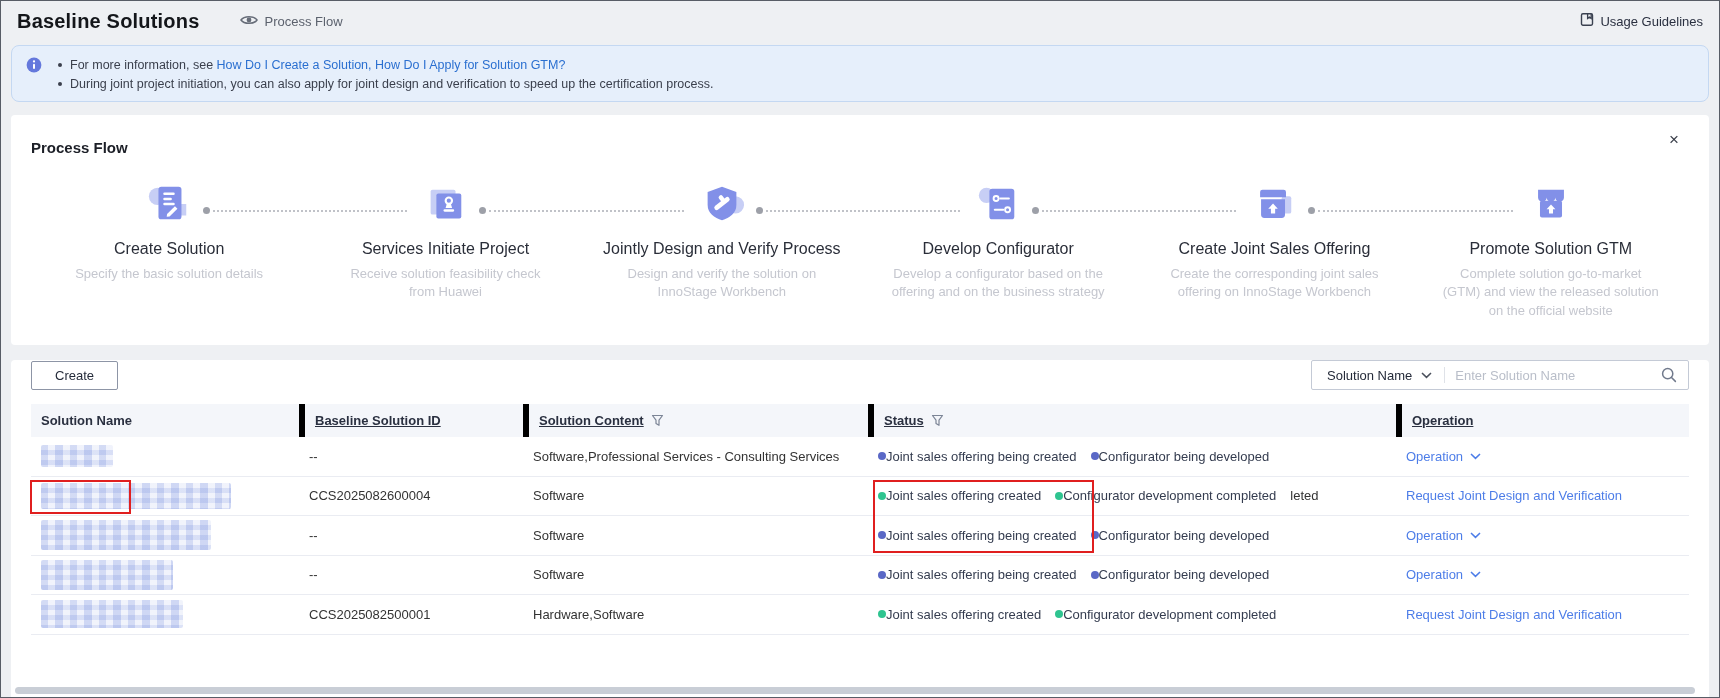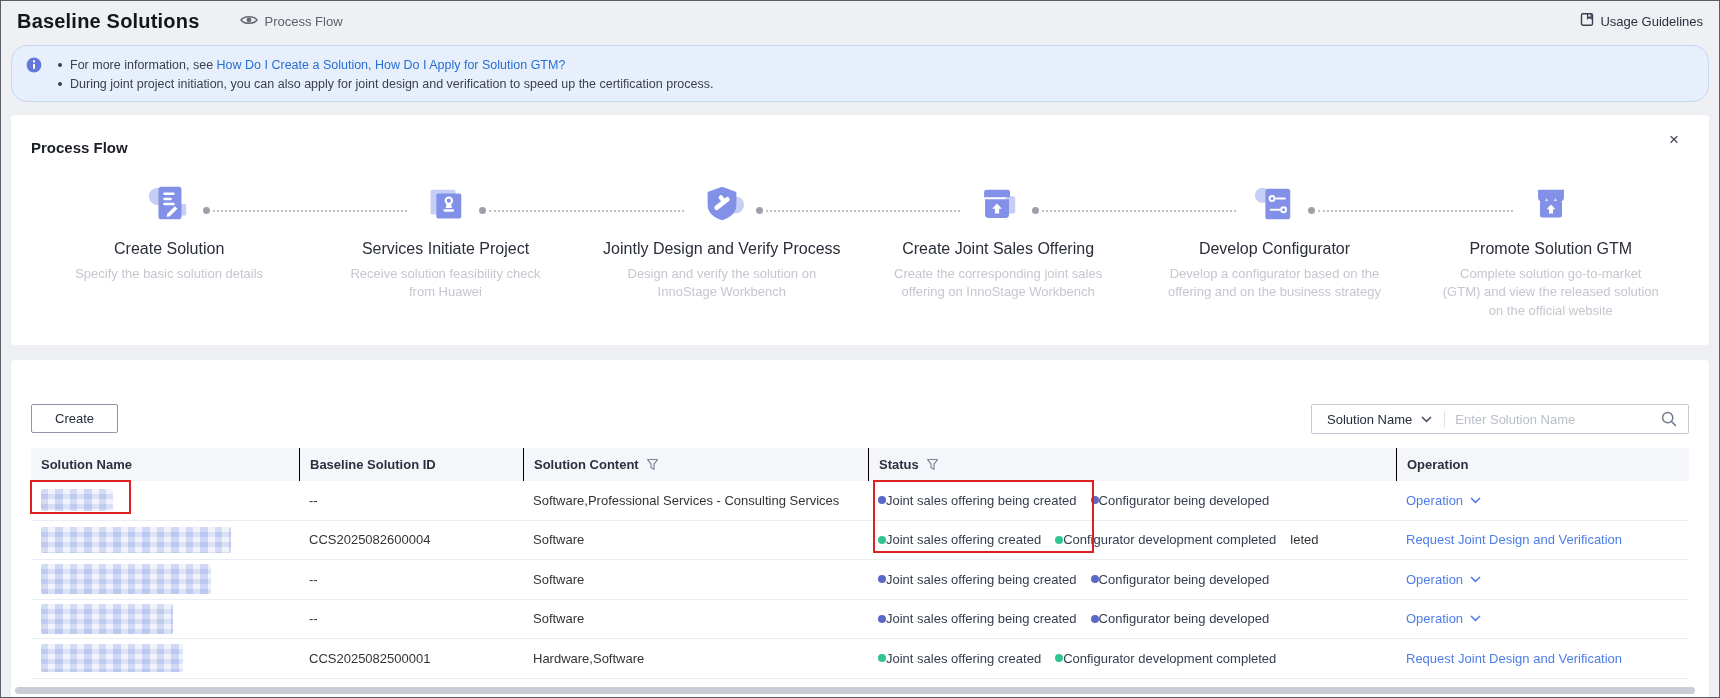--- a/index.html
+++ b/index.html
@@ -7,55 +7,55 @@
   .screen { width:1720px; height:698px; border:1px solid #585d66; background:#eef0f3; display:flex; flex-direction:column; overflow:hidden; }
 
   
   .topbar { height:40px; flex:none; display:flex; align-items:center; padding:0 16px; }
   .page-title { font-size:20px; font-weight:bold; color:#14161a; margin-right:40px; letter-spacing:.2px; }
   .pf-toggle { display:flex; align-items:center; gap:7px; color:#5c626e; font-size:13px; cursor:pointer; }
   .topbar-spacer { flex:1; }
   .usage { display:flex; align-items:center; gap:6px; font-size:13px; color:#2a3040; cursor:pointer; }
 
   
-  .banner { margin:4px 10px 0; height:57px; background:#e6effb; border:1px solid #c4d8f2; border-radius:16px; padding:9px 14px; display:flex; gap:10px; }
+  .banner { margin:4px 10px 0; height:57px; background:#e6effb; border:1px solid #c4d8f2; border-radius:8px; padding:9px 14px; display:flex; gap:10px; }
   .info-icon { flex:none; margin-top:2px; }
   .banner-lines { display:flex; flex-direction:column; justify-content:space-between; padding:1px 0; }
   .banner-line { font-size:12.5px; color:#3a3f4c; line-height:19px; display:flex; align-items:baseline; }
   .banner-line .bullet { width:4px; height:4px; border-radius:50%; background:#3a3f4c; display:inline-block; margin:0 8px 2px 6px; flex:none; align-self:center;}
   .banner-link { color:#2a6fd0; cursor:pointer; text-decoration:none; }
 
   
   .process-panel { margin:13px 10px 0; height:230px; background:#fff; border-radius:4px; padding:24px 20px 0; position:relative; }
   .panel-title { font-size:15px; font-weight:bold; color:#1c1f27; }
   .close-btn { position:absolute; top:16px; right:30px; font-size:17px; color:#3a3f4a; cursor:pointer; line-height:1; }
   .steps { display:flex; margin-top:25px; }
   .step { flex:1; text-align:center; position:relative; }
   .step:not(:last-child)::before { content:""; position:absolute; top:26px; left:calc(50% + 34px); width:7px; height:7px; border-radius:50%; background:#9da0a8; }
   .step:not(:last-child)::after { content:""; position:absolute; top:29px; left:calc(50% + 44px); right:calc(-50% + 38px); border-top:2px dotted #c0c2c8; }
   .step-icon { width:46px; height:46px; margin:0 auto; }
   .step-title { margin-top:13px; font-size:16px; color:#2a2e39; }
   .step-desc { margin:7px auto 0; font-size:13px; color:#c5c7cf; max-width:218px; line-height:1.42; }
 
   
   .table-panel { margin:15px 10px 0; flex:1; background:#fff; border-radius:4px 4px 0 0; padding:0 20px; position:relative; }
-  .toolbar { margin-top:44px; display:flex; justify-content:space-between; }
+  .toolbar { display:flex; justify-content:space-between; align-items:center; }
   .create-btn { height:29px; padding:0 23px; background:#fff; border:1px solid #8d95a6; border-radius:2px; font-size:13px; color:#252b3a; cursor:pointer; font-family:inherit; }
   .searchbox { display:flex; align-items:center; height:30px; width:378px; background:#fff; border:1px solid #c4cad6; border-radius:2px; }
   .sel-field { display:flex; align-items:center; gap:9px; padding:0 12px 0 15px; font-size:13px; color:#252b3a; cursor:pointer; }
   .sel-field svg { color:#4a505c; }
   .search-divider { width:1px; height:16px; background:#dfe2e8; }
   .searchbox input { border:none; outline:none; flex:1; font-size:13px; padding:0 10px; font-family:inherit; color:#333; min-width:0; }
   .searchbox input::placeholder { color:#b9bec9; }
   .search-icon { margin-right:11px; cursor:pointer; display:flex; }
 
   .grid { display:grid; grid-template-columns:268px 224px 345px 528px 1fr; }
   .thead { margin-top:14px; background:#f4f6fa; height:33px; align-items:center; }
   .th { font-size:13px; font-weight:bold; color:#2a3040; padding-left:10px; display:flex; align-items:center; gap:7px; height:100%; }
-  .th + .th { border-left:1px solid #000000; }
+  .th + .th { border-left:6px solid #000000;text-decoration:underline; }
   .trow { min-height:39.5px; align-items:center; border-bottom:1px solid #eaecf2; font-size:13px; color:#333; }
   .td { padding-left:10px; }
   .blur { border-radius:2px; cursor:pointer;
     background:
       repeating-linear-gradient(90deg, rgba(110,135,220,.30) 0 7px, rgba(168,182,238,.16) 7px 14px, rgba(128,150,226,.38) 14px 22px, rgba(205,214,242,.28) 22px 29px),
       repeating-linear-gradient(180deg, rgba(255,255,255,.40) 0 5px, rgba(122,146,222,.22) 5px 10px);
   }
   .status-cell { display:flex; align-items:center; gap:14px; flex-wrap:nowrap; }
   .status-item { display:flex; align-items:center; white-space:nowrap; color:#343c4f; }
   .dot { width:8px; height:8px; border-radius:50%; flex:none; }
@@ -160,43 +160,43 @@
               <rect x="21.7" y="14.5" width="4.6" height="8.5" rx="2.2" transform="rotate(-38 24 18.7)" fill="#fff"></rect>
             </svg>
         </div>
         <div class="step-title">Jointly Design and Verify Process</div>
         <div class="step-desc">Design and verify the solution on InnoStage Workbench</div>
       </div>
 
       <div class="step">
         <div class="step-icon">
           <svg width="46" height="46" viewBox="0 0 48 48">
-              <rect x="32" y="16" width="10" height="18" rx="2" fill="#c7cef5"></rect>
-              <path d="M12 9 h22 a2.5 2.5 0 0 1 2.5 2.5 V17 H9.5 v-5.5 A2.5 2.5 0 0 1 12 9 Z" fill="#8290e8"></path>
-              <path d="M10.5 19 h25 v16 a3.5 3.5 0 0 1 -3.5 3.5 H14 a3.5 3.5 0 0 1 -3.5 -3.5 Z" fill="#8290e8"></path>
-              <path d="M23 23.5 L28 29 H25.2 V33.8 H20.8 V29 H18 Z" fill="#fff"></path>
-            </svg>
-        </div>
-        <div class="step-title">Create Joint Sales Offering</div>
-        <div class="step-desc">Create the corresponding joint sales offering on InnoStage Workbench</div>
-      </div>
-
-      <div class="step">
-        <div class="step-icon">
-          <svg width="46" height="46" viewBox="0 0 48 48">
               <circle cx="12" cy="15" r="8" fill="#c7cef5"></circle>
               <rect x="15" y="8" width="26" height="32" rx="3" fill="#8290e8"></rect>
               <circle cx="22" cy="18.3" r="2.6" fill="none" stroke="#fff" stroke-width="2"></circle>
               <rect x="25.4" y="17.2" width="11" height="2.2" rx="1.1" fill="#fff"></rect>
               <circle cx="34" cy="30" r="2.6" fill="none" stroke="#fff" stroke-width="2"></circle>
               <rect x="19.6" y="28.9" width="11" height="2.2" rx="1.1" fill="#fff"></rect>
             </svg>
         </div>
         <div class="step-title">Develop Configurator</div>
         <div class="step-desc">Develop a configurator based on the offering and on the business strategy</div>
+      </div>
+
+      <div class="step">
+        <div class="step-icon">
+          <svg width="46" height="46" viewBox="0 0 48 48">
+              <rect x="32" y="16" width="10" height="18" rx="2" fill="#c7cef5"></rect>
+              <path d="M12 9 h22 a2.5 2.5 0 0 1 2.5 2.5 V17 H9.5 v-5.5 A2.5 2.5 0 0 1 12 9 Z" fill="#8290e8"></path>
+              <path d="M10.5 19 h25 v16 a3.5 3.5 0 0 1 -3.5 3.5 H14 a3.5 3.5 0 0 1 -3.5 -3.5 Z" fill="#8290e8"></path>
+              <path d="M23 23.5 L28 29 H25.2 V33.8 H20.8 V29 H18 Z" fill="#fff"></path>
+            </svg>
+        </div>
+        <div class="step-title">Create Joint Sales Offering</div>
+        <div class="step-desc">Create the corresponding joint sales offering on InnoStage Workbench</div>
       </div>
 
       <div class="step">
         <div class="step-icon">
           <svg width="46" height="46" viewBox="0 0 48 48">
               <path d="M10.5 9 h27 v8.2 a4.5 4.5 0 0 1 -9 0 a4.5 4.5 0 0 1 -9 0 a4.5 4.5 0 0 1 -9 0 Z" fill="#8290e8"></path>
               <rect x="12.5" y="20.5" width="23" height="17.5" rx="2" fill="#8290e8"></rect>
               <path d="M24 24.5 L28.6 29.5 H26.1 V34 H21.9 V29.5 H19.4 Z" fill="#fff"></path>
             </svg>
         </div>

